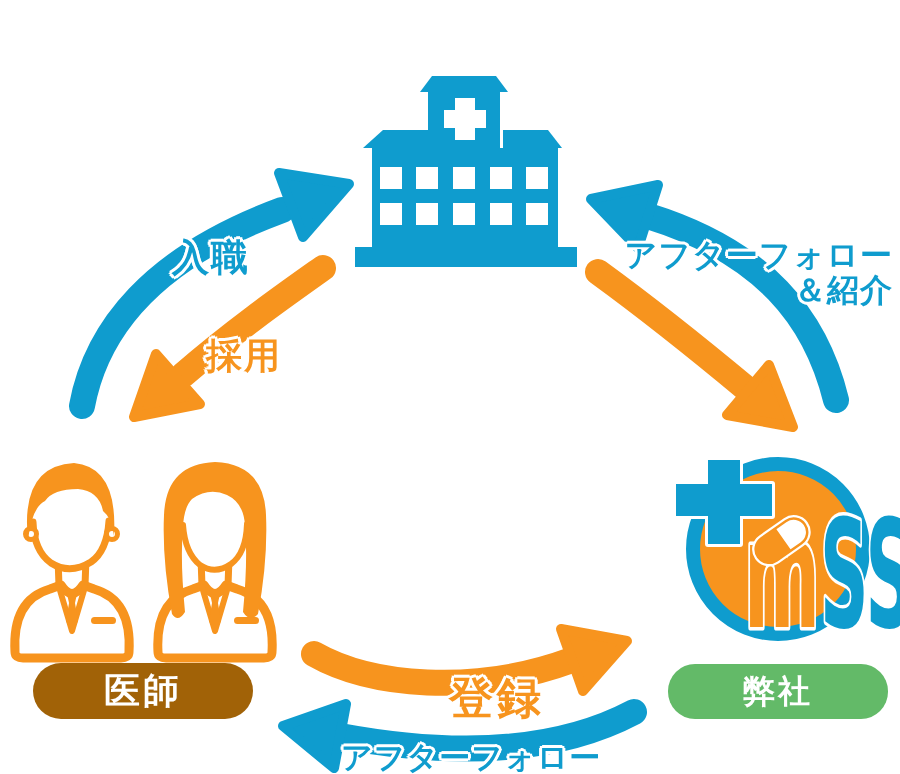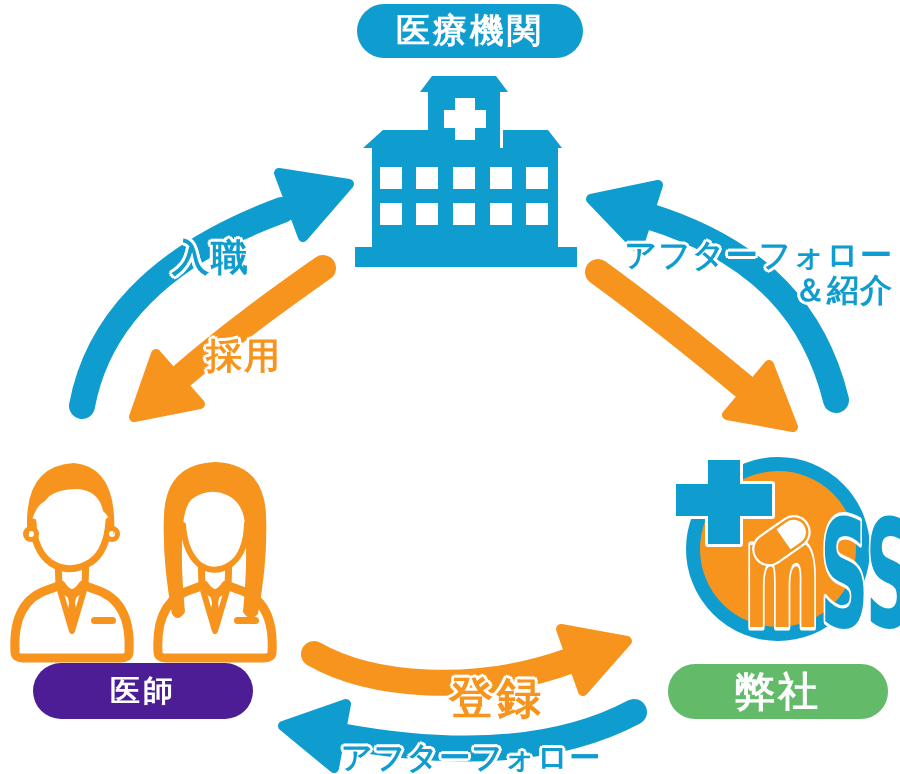--- a/index.html
+++ b/index.html
@@ -6,22 +6,22 @@
   .stage{
     position:relative;width:900px;height:774px;overflow:hidden;background:#fff;
     font-family:"DejaVu Sans","Liberation Sans",sans-serif;
   }
   .stage svg{position:absolute;left:0;top:0;}
   .badge{
     position:absolute;display:flex;align-items:center;justify-content:center;
     color:#fff;font-weight:bold;letter-spacing:3px;
   }
   .badge-top{left:357px;top:4px;width:226px;height:54px;border-radius:27px;background:#0f9cce;font-size:34px;}
-  .badge-doctor{left:33px;top:663px;width:220px;height:56px;border-radius:28px;background:#4c1d95;font-size:30px;}
-  .badge-company{left:668px;top:664px;width:220px;height:55px;border-radius:27px;background:#63ba68;font-size:40px;}
+  .badge-doctor{left:33px;top:663px;width:220px;height:56px;border-radius:28px;background:#a16207;font-size:36px;}
+  .badge-company{left:668px;top:664px;width:220px;height:55px;border-radius:27px;background:#63ba68;font-size:32px;}
   .lbl{
     position:absolute;font-weight:bold;white-space:nowrap;
     text-shadow:3px 0 0 #fff,-3px 0 0 #fff,0 3px 0 #fff,0 -3px 0 #fff,
       2.2px 2.2px 0 #fff,-2.2px 2.2px 0 #fff,2.2px -2.2px 0 #fff,-2.2px -2.2px 0 #fff;
   }
   .blue{color:#0f9cce;}
   .orange{color:#f7941e;margin-left:28px;}
   .lbl-joining{left:172px;top:233px;font-size:37px;letter-spacing:2px;}
   .lbl-hiring{left:178px;top:332px;font-size:36px;letter-spacing:2px;}
   .lbl-afs{right:7px;top:238px;font-size:32px;letter-spacing:1px;text-align:right;line-height:1.1;}
@@ -121,21 +121,20 @@
       <text x="782" y="627" text-anchor="middle" font-size="150" font-weight="bold" font-family="DejaVu Sans, Liberation Sans, sans-serif" textLength="76" lengthAdjust="spacingAndGlyphs" fill="#f7941e" stroke="#fff" stroke-width="7" paint-order="stroke" stroke-linejoin="round">m</text>
       <text x="867" y="627" text-anchor="middle" font-size="150" font-weight="bold" font-family="DejaVu Sans, Liberation Sans, sans-serif" textLength="94" lengthAdjust="spacingAndGlyphs" fill="#0f9cce" stroke="#fff" stroke-width="7" paint-order="stroke" stroke-linejoin="round">SS</text>
       <g transform="rotate(-35 781 541)">
         <rect x="753" y="527.5" width="57" height="27" rx="13.5" fill="#fff" stroke="#fff" stroke-width="7"></rect>
         <rect x="753" y="527.5" width="57" height="27" rx="13.5" fill="#fff" stroke="#f7941e" stroke-width="2.5"></rect>
         <path d="M 766 527.5 A 13.5 13.5 0 0 0 766 554.5 L 784 554.5 L 784 527.5 Z" fill="#f7941e"></path>
       </g>
     </g>
   </svg>
 
-  <div class="badge badge-top">医療機関</div>
   <div class="badge badge-doctor">医師</div>
   <div class="badge badge-company">弊社</div>
 
   <div class="lbl blue lbl-joining">入職</div>
   <div class="lbl orange lbl-hiring">採用</div>
   <div class="lbl blue lbl-afs">
     <div>アフターフォロー</div>
     <div>＆紹介</div>
   </div>
   <div class="lbl orange lbl-register">登録</div>

